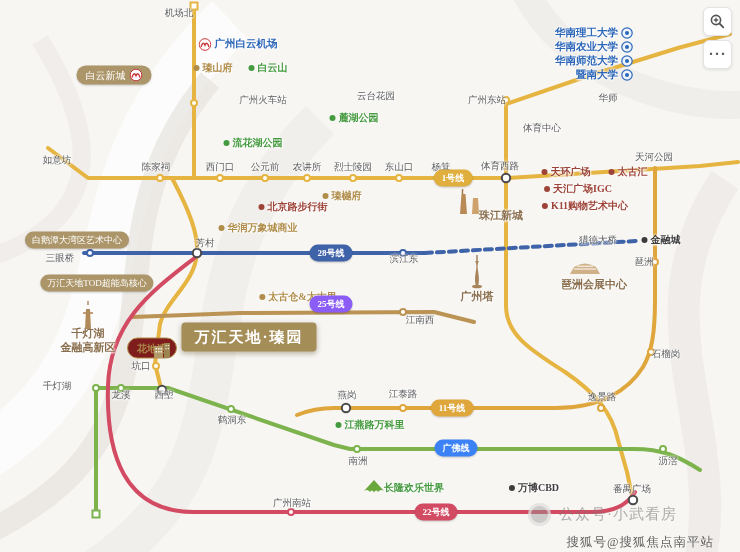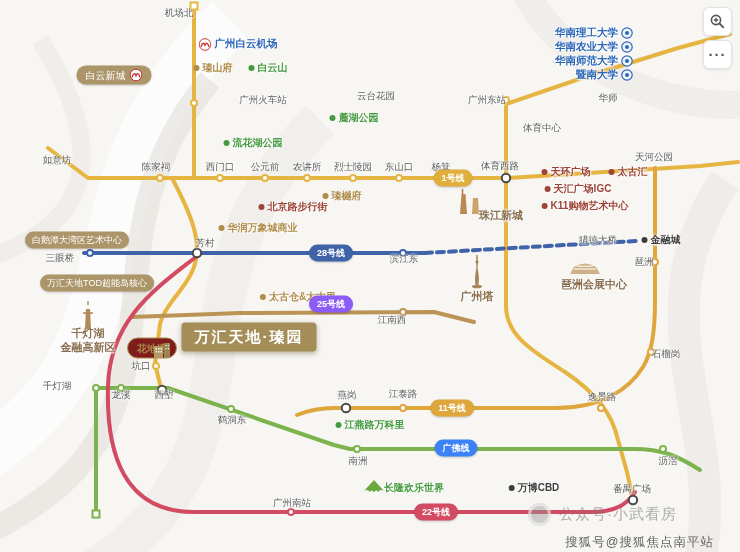--- a/index.html
+++ b/index.html
@@ -1,17 +1,17 @@
 <!DOCTYPE html>
 <html><head>
 <meta charset="utf-8">
 <style>
   html,body{margin:0;padding:0;background:#fff;}
   .stage{position:relative;width:740px;height:552px;overflow:hidden;
-    background:#f7f6f3;font-family:Liberation Sans, sans-serif;}
+    background:#f7f6f3;font-family:Liberation Serif, serif;}
   .stage svg.bgswirl,.stage svg.lines{position:absolute;left:0;top:0;}
   .labels{position:absolute;inset:0;}
   .st{position:absolute;transform:translate(-50%,-50%);font-size:9.5px;color:#5b5c5e;
       white-space:nowrap;text-shadow:0 0 3px #fff,0 0 3px #fff,0 1px 2px #fff;}
   .poi{position:absolute;transform:translate(-50%,-50%);display:flex;align-items:center;gap:3px;
       font-size:10px;font-weight:bold;white-space:nowrap;
       text-shadow:0 0 3px #fff,0 0 3px #fff,0 1px 2px #fff;}
   .poi.ar{transform:translate(-100%,-50%);}
   .poi .dot{width:6px;height:6px;border-radius:50%;background:currentColor;flex:none;}
   .poi.g{color:#449a3e;}
@@ -117,21 +117,21 @@
       <div class="st" style="left: 353px; top: 167px;">烈士陵园</div>
       <div class="st" style="left: 399px; top: 167px;">东山口</div>
       <div class="st" style="left: 441px; top: 167px;">杨箕</div>
       <div class="st" style="left: 500px; top: 166px;">体育西路</div>
       <div class="st" style="left: 654px; top: 157px;">天河公园</div>
       <div class="st" style="left: 60px; top: 258px;">三眼桥</div>
       <div class="st" style="left: 205px; top: 243px;">芳村</div>
       <div class="st" style="left: 404px; top: 259px;">滨江东</div>
       <div class="st" style="left: 598px; top: 240px;">猎德大桥</div>
       <div class="st" style="left: 644px; top: 262px;">琶洲</div>
-      <div class="st" style="left: 392px; top: 320px;">江南西</div>
+      <div class="st" style="left: 420px; top: 320px;">江南西</div>
       <div class="st" style="left: 141px; top: 366px;">坑口</div>
       <div class="st" style="left: 666px; top: 354px; text-align: right;">石榴岗</div>
       <div class="st" style="left: 57px; top: 386px;">千灯湖</div>
       <div class="st" style="left: 121px; top: 395px;">龙溪</div>
       <div class="st" style="left: 164px; top: 395px;">西塱</div>
       <div class="st" style="left: 347px; top: 395px;">燕岗</div>
       <div class="st" style="left: 403px; top: 394px;">江泰路</div>
       <div class="st" style="left: 602px; top: 397px;">逸景路</div>
       <div class="st" style="left: 232px; top: 420px;">鹤洞东</div>
       <div class="st" style="left: 358px; top: 461px;">南洲</div>

